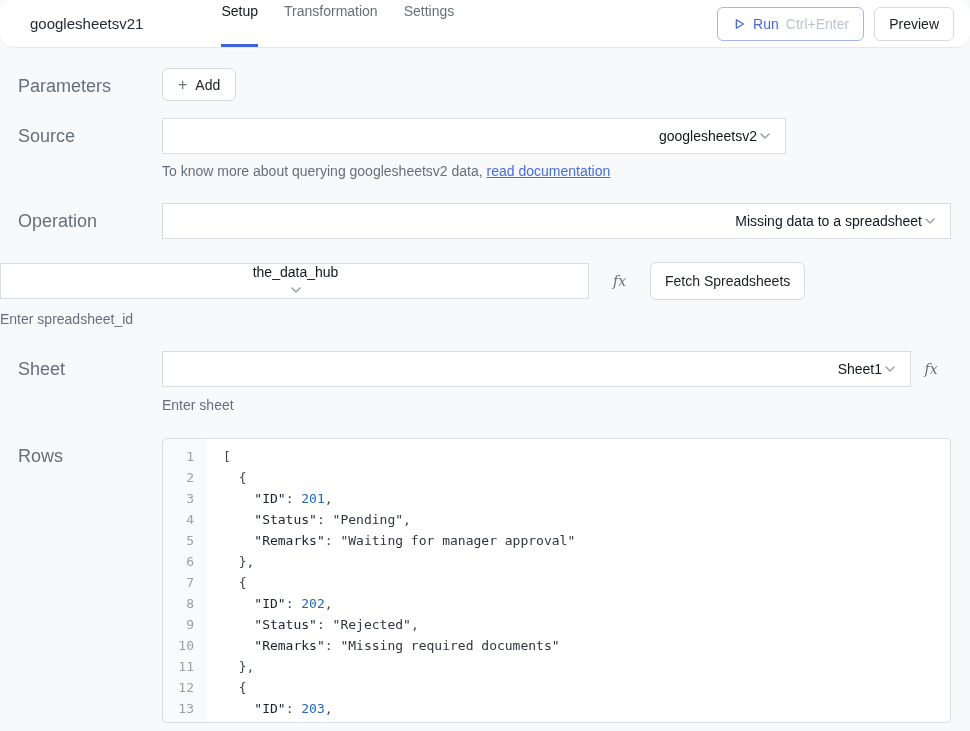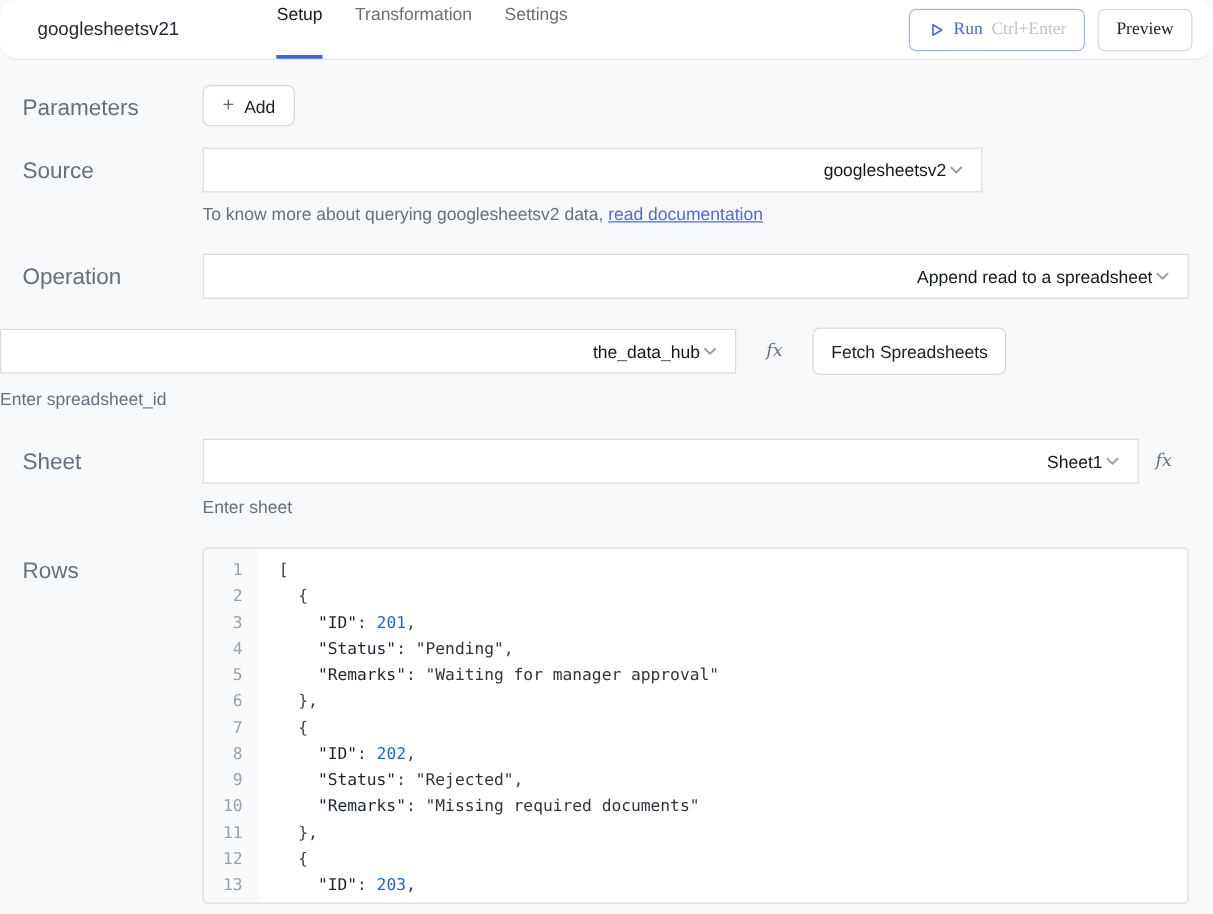--- a/index.html
+++ b/index.html
@@ -11,21 +11,21 @@
     height:48px; background:#ffffff; border-bottom:1px solid #e6e8eb;
     display:flex; align-items:stretch; padding:0 16px 0 30px;border-radius:14px;
   }
   .query-title { align-self:center; font-size:15px; font-weight:500; color:#232b35; cursor:text; }
   .tabs { display:flex; margin-left:78px; gap:26px; }
   .tab {
     display:flex; align-items:flex-start; font-size:14px; color:#687076;
     border-bottom:3px solid transparent; padding-top:3px; cursor:pointer;
   }
   .tab.active { color:#11181c; font-weight:500; border-bottom-color:#3e63dd; }
-  .header-actions { margin-left:auto; align-self:center; display:flex; gap:10px;font-family:Liberation Serif, serif; }
+  .header-actions { margin-left:auto; align-self:center; display:flex; gap:10px; }
   .btn {
     display:inline-flex; align-items:center; gap:7px; height:34px; padding:0 14px;
     background:#fff; border:1px solid #d7dbdf; border-radius:6px; font-size:14px;
     font-weight:500; color:#202425; cursor:pointer; font-family:inherit;
   }
   .btn-run { border-color:#a4b6f2; color:#4368e3; }
   .run-shortcut { font-weight:400; color:#bcc4cf; }
 
   
   .main { padding:20px 19px 0 0; }
@@ -46,21 +46,21 @@
   }
   .dropdown .dd-value { flex:1; font-size:14px; color:#11181c; white-space:nowrap; overflow:hidden; }
   .chevron { flex:0 0 auto; display:flex; }
 
   .dd-source { width:624px; }
   .helper { margin-top:9px; font-size:14px; color:#64707d; }
   .helper a { color:#466bf2; text-decoration:underline; cursor:pointer; }
   .helper-sub { margin-top:11px; font-size:14px; color:#64707d; }
 
   .inline-row { display:flex; align-items:flex-start; }
-  .dd-spreadsheet { width:589px; }
+  .dd-spreadsheet { width:589px;flex-direction:column; }
   .dd-sheet { flex:1; }
   .fx-box {
     width:61px; height:36px; display:flex; align-items:center; justify-content:center;
     cursor:pointer;
   }
   .fx-box.narrow { width:40px; }
   .fx-glyph { font-family:"DejaVu Serif", serif; font-style:italic; font-size:14px; color:#687076; }
   .btn-fetch { height:38px; margin-top:-1px; font-weight:400; white-space:nowrap; }
 
   
@@ -134,21 +134,21 @@
         </span>
       </div>
       <div class="helper"><span>To know more about querying googlesheetsv2 data, </span><a>read documentation</a></div>
     </div>
   </div>
 
   <div class="form-row mb24">
     <div class="row-label">Operation</div>
     <div class="row-content">
       <div class="dropdown">
-        <span class="dd-value">Append read to a spreadsheet</span>
+        <span class="dd-value">Missing data to a spreadsheet</span>
         <span class="chevron">
           <svg width="16" height="16" viewBox="0 0 16 16">
               <path d="M4 6l4 4 4-4" fill="none" stroke="#9aa4ab" stroke-width="1.6" stroke-linecap="round" stroke-linejoin="round"></path>
             </svg>
         </span>
       </div>
     </div>
   </div>
 
   <div class="form-row mb24">

